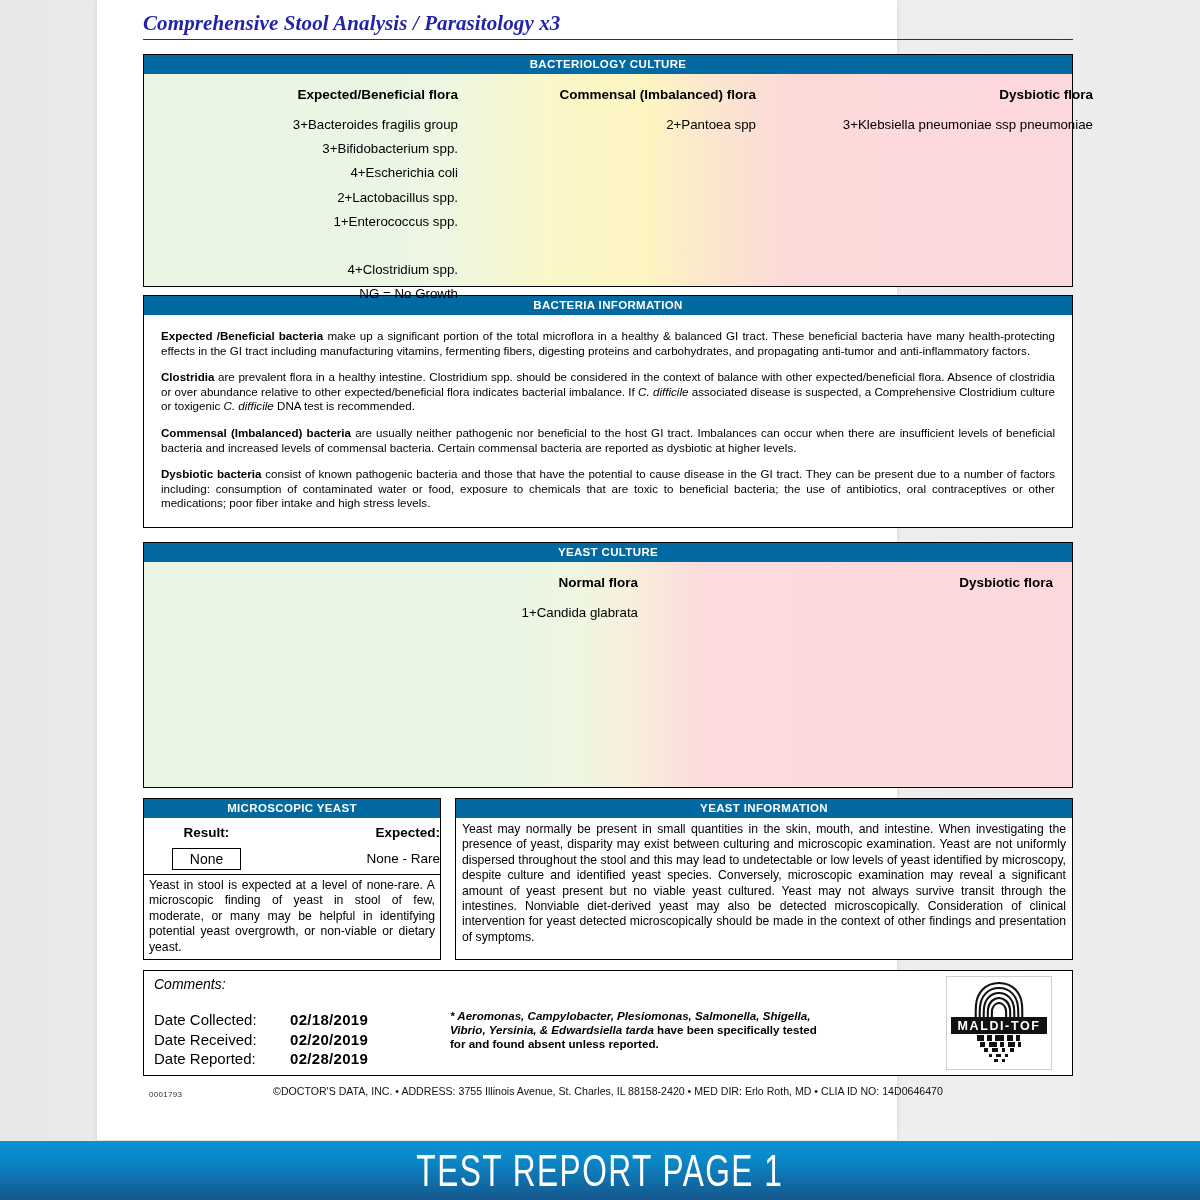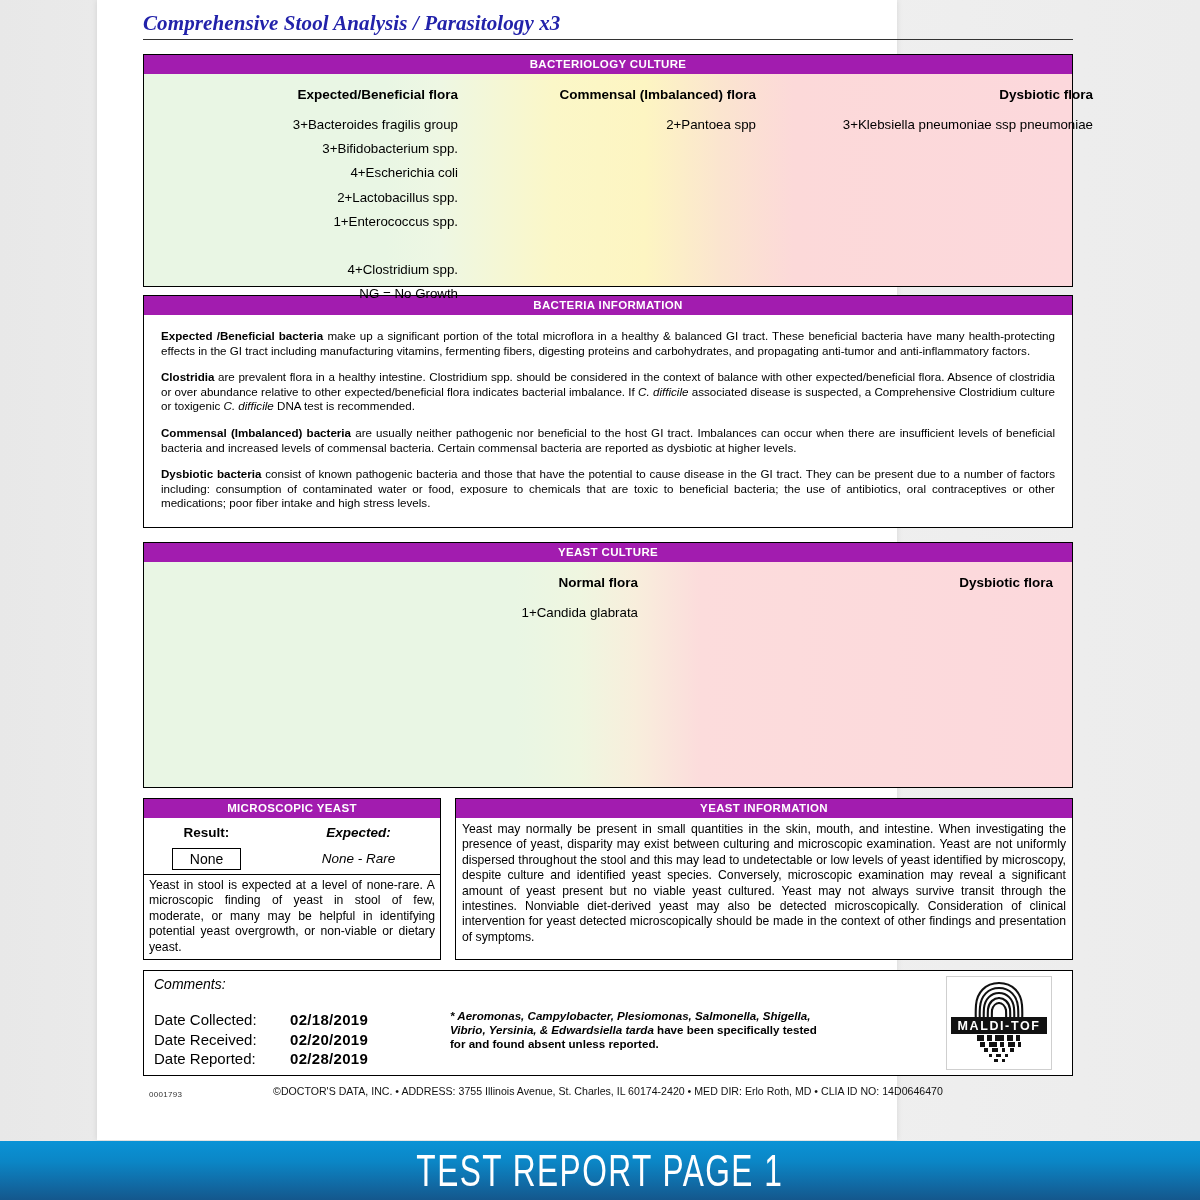--- a/index.html
+++ b/index.html
@@ -41,21 +41,21 @@
     padding-bottom: 3px;
     white-space: nowrap;
   }
   .title-rule {
     border-bottom: 1.6px solid #333;
     margin-bottom: 14px;
   }
   
   .panel { border: 1.4px solid #000; background: #fff; }
   .panel-head {
-    background: #a21caf;
+    background: #0369a1;
     color: #fff;
     font-size: 11.5px;
     font-weight: bold;
     text-align: center;
     letter-spacing: 0.35px;
     padding: 3px 0 3px;
     line-height: 13px;
   }
   
   .bact-body {
@@ -106,21 +106,21 @@
   }
   
   .two-up { display: flex; gap: 14px; margin-top: 10px; }
   .micro-panel { width: 296px; flex: none; }
   .yinfo-panel { flex: 1 1 auto; }
   .micro-grid {
     display: flex;
     padding: 7px 0 4px 0;
   }
   .micro-c1 { width: 125px; text-align: center; }
-  .micro-c2 { flex: 1; text-align: center; padding-left: 8px; font-style: italic;}
+  .micro-c2 { flex: 1; text-align: right; padding-left: 8px;}
   .micro-lbl { font-size: 13.5px; font-weight: bold; }
   .result-box {
     display: inline-block;
     border: 1.6px solid #000;
     font-size: 14px;
     padding: 2px 17px;
     margin-top: 8px;
     background: #fff;
   }
   .micro-exp { font-size: 13.5px; margin-top: 11px; }
@@ -378,21 +378,21 @@
             <rect x="42" y="77" width="3" height="3"></rect>
               <rect x="49" y="77" width="5" height="3"></rect>
             <rect x="58" y="77" width="3" height="3"></rect>
             <rect x="47" y="82" width="4" height="3"></rect>
               <rect x="55" y="82" width="3" height="3"></rect>
           </g>
         </svg>
       </div>
     </div>
 
-    <div class="doc-footer">©DOCTOR'S DATA, INC. • ADDRESS: 3755 Illinois Avenue, St. Charles, IL 60174-2420 • MED DIR: Erlo Roth, MD • CLIA ID NO: 14D0646470</div>
+    <div class="doc-footer">©DOCTOR'S DATA, INC. • ADDRESS: 3755 Illinois Avenue, St. Charles, IL 88158-2420 • MED DIR: Erlo Roth, MD • CLIA ID NO: 14D0646470</div>
   </div>
 
   <div class="doc-number">0001793</div>
 </div>
 
 <div id="banner">
   <span>TEST REPORT PAGE 1</span>
 </div>
 
 </body></html>

